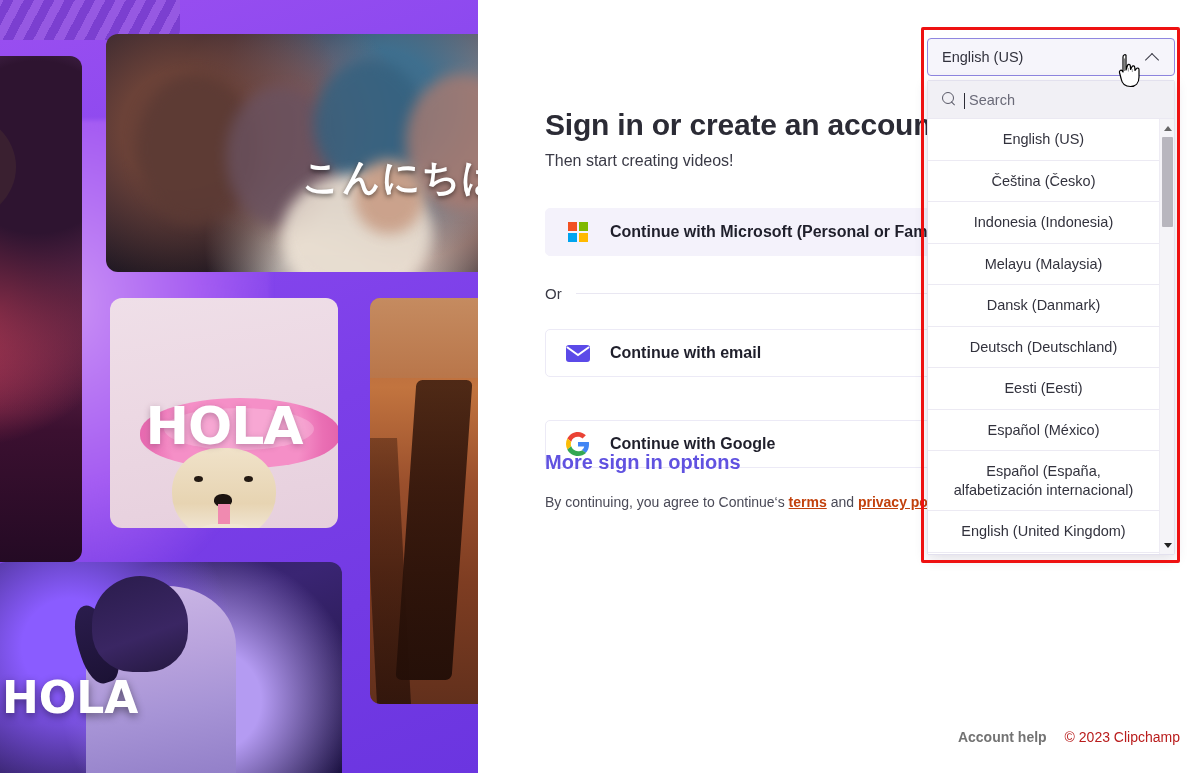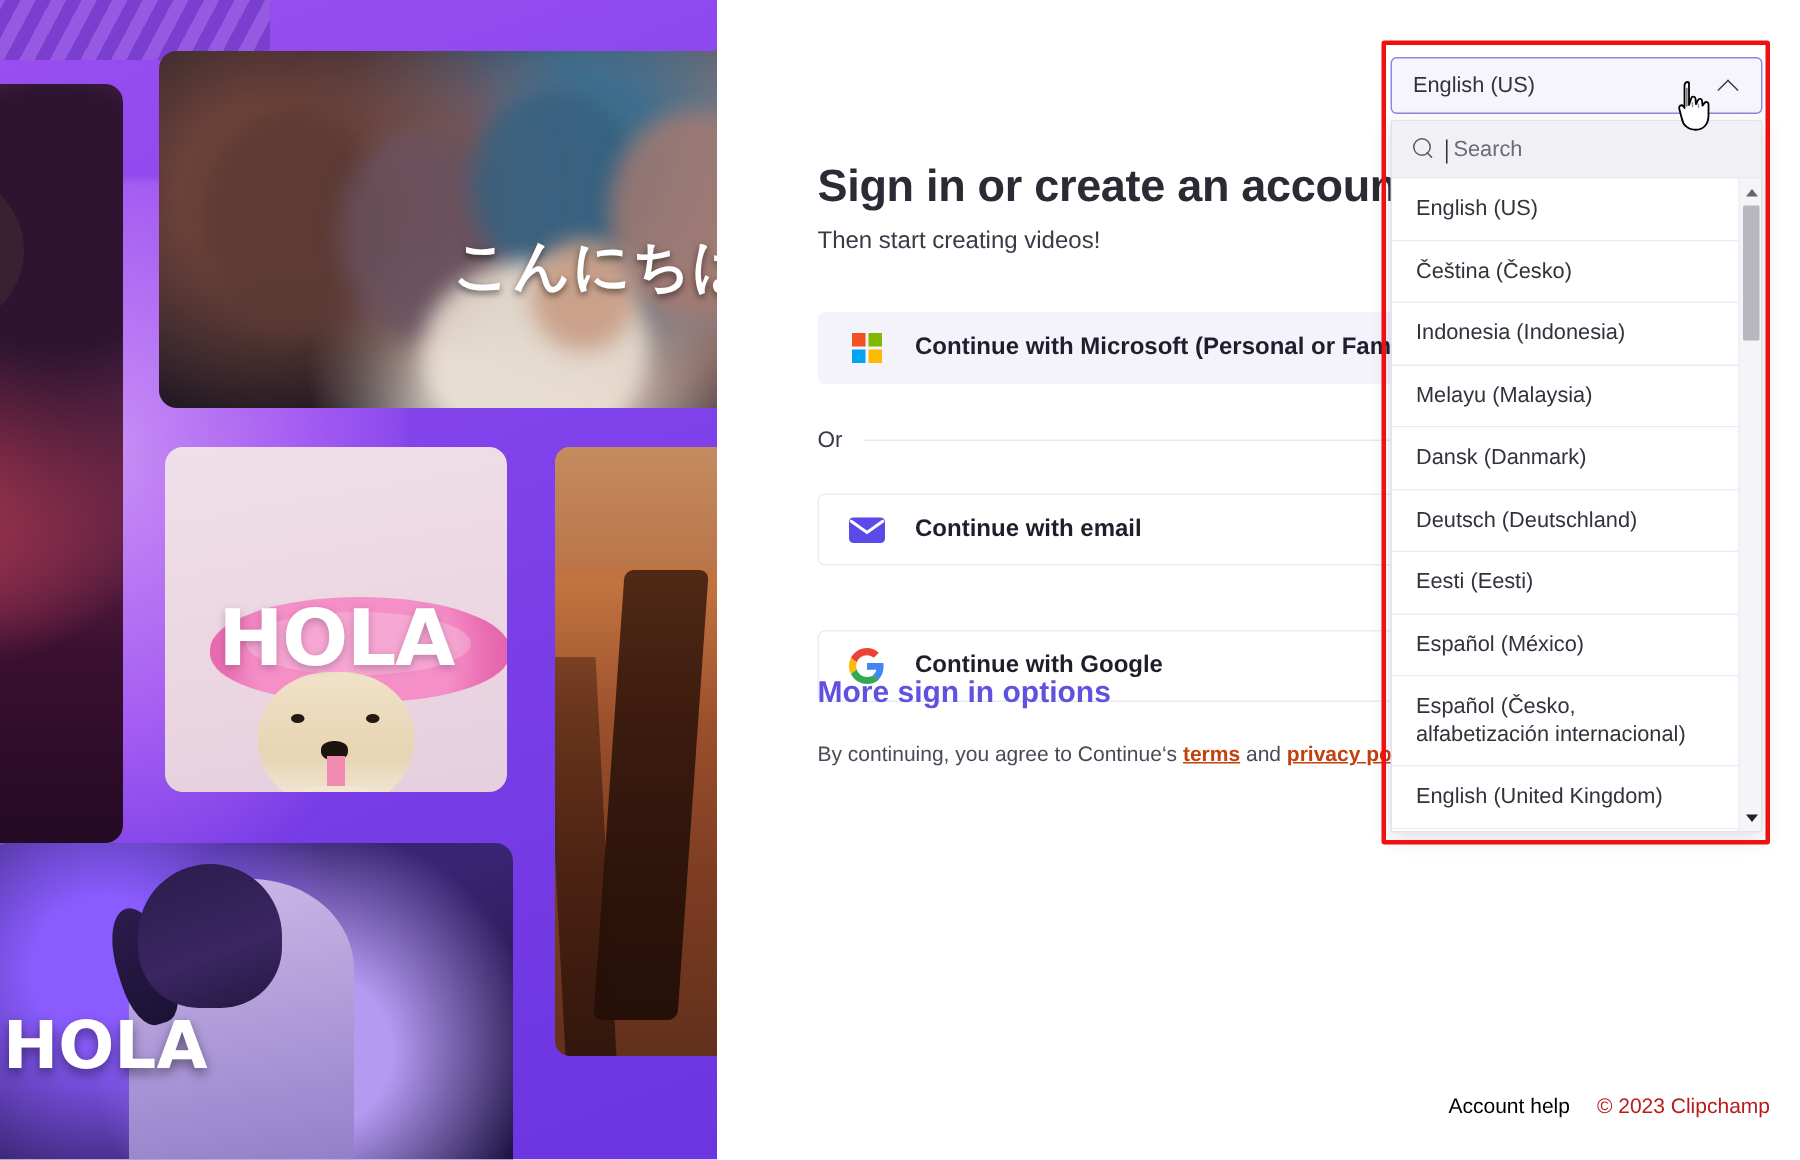--- a/index.html
+++ b/index.html
@@ -195,21 +195,21 @@
     position:absolute; left:67px; top:451px;
     font-size:20px; font-weight:700; color:#6052e0; cursor:pointer;
   }
   .legal {
     position:absolute; left:67px; top:494px;
     font-size:14px; color:#4a4a57; white-space:nowrap;
   }
   .legal .lnk { text-decoration:underline; font-weight:700; color:#c2410c; cursor:pointer; }
 
   .footer { position:absolute; right:20px; bottom:28px; display:flex; align-items:center; gap:18px; }
-  .footer .help { font-size:14px; font-weight:400; color:#000000; cursor:pointer; }
+  .footer .help { font-size:14px; font-weight:700; color:#737373; cursor:pointer; }
   .footer .copy { font-size:14px; color:#b91c1c; }
 
   
   .lang-wrap { position:absolute; left:927px; top:38px; width:248px; z-index:30; }
   .lang-trigger {
     width:248px; height:38px; border:1px solid #8f86e0; border-radius:4px;
     background:#f6f5fb; display:flex; align-items:center; justify-content:space-between;
     padding:0 14px; cursor:pointer;
   }
   .lang-trigger .val { font-size:14.5px; color:#32323d; }
@@ -218,20 +218,21 @@
     content:""; position:absolute; left:1px; top:5px; width:9px; height:9px;
     border-left:1.6px solid #3a3a46; border-top:1.6px solid #3a3a46;
     transform: rotate(45deg);
   }
 
   .lang-pop {
     position:absolute; left:0; top:42px; width:248px; height:475px;
     background:#fff; border:1px solid #e3e1ee; border-radius:2px;
     box-shadow:0 4px 14px rgba(40,30,80,.14);
     overflow:hidden;
+    text-align:center;
   }
   .lang-search {
     height:38px; background:#f1f0f5; display:flex; align-items:center; padding:0 14px; gap:12px;
     border-bottom:1px solid #ebe9f2;
   }
   .lang-search .ph { font-size:14.5px; color:#6a6a78; position:relative; }
   .lang-search .ph:before {
     content:""; position:absolute; left:-5px; top:1px; width:1px; height:16px; background:#2b2b35;
   }
   .search-ic { width:15px; height:15px; position:relative; flex:0 0 auto; }
@@ -393,21 +394,21 @@
 
       <div class="lang-list" id="lang-list">
           <div class="lang-opt sel">English (US)</div>
           <div class="lang-opt">Čeština (Česko)</div>
           <div class="lang-opt">Indonesia (Indonesia)</div>
           <div class="lang-opt">Melayu (Malaysia)</div>
           <div class="lang-opt">Dansk (Danmark)</div>
           <div class="lang-opt">Deutsch (Deutschland)</div>
           <div class="lang-opt">Eesti (Eesti)</div>
           <div class="lang-opt">Español (México)</div>
-          <div class="lang-opt">Español (Česko, alfabetización internacional)</div>
+          <div class="lang-opt">Español (España, alfabetización internacional)</div>
           <div class="lang-opt">English (United Kingdom)</div>
           <div class="lang-opt">Français (France)</div>
         </div>
 
       <div class="lang-sb">
         <div class="sb-arrow up">
             <span></span>
           </div>
         <div class="sb-thumb"></div>
         <div class="sb-arrow down">

